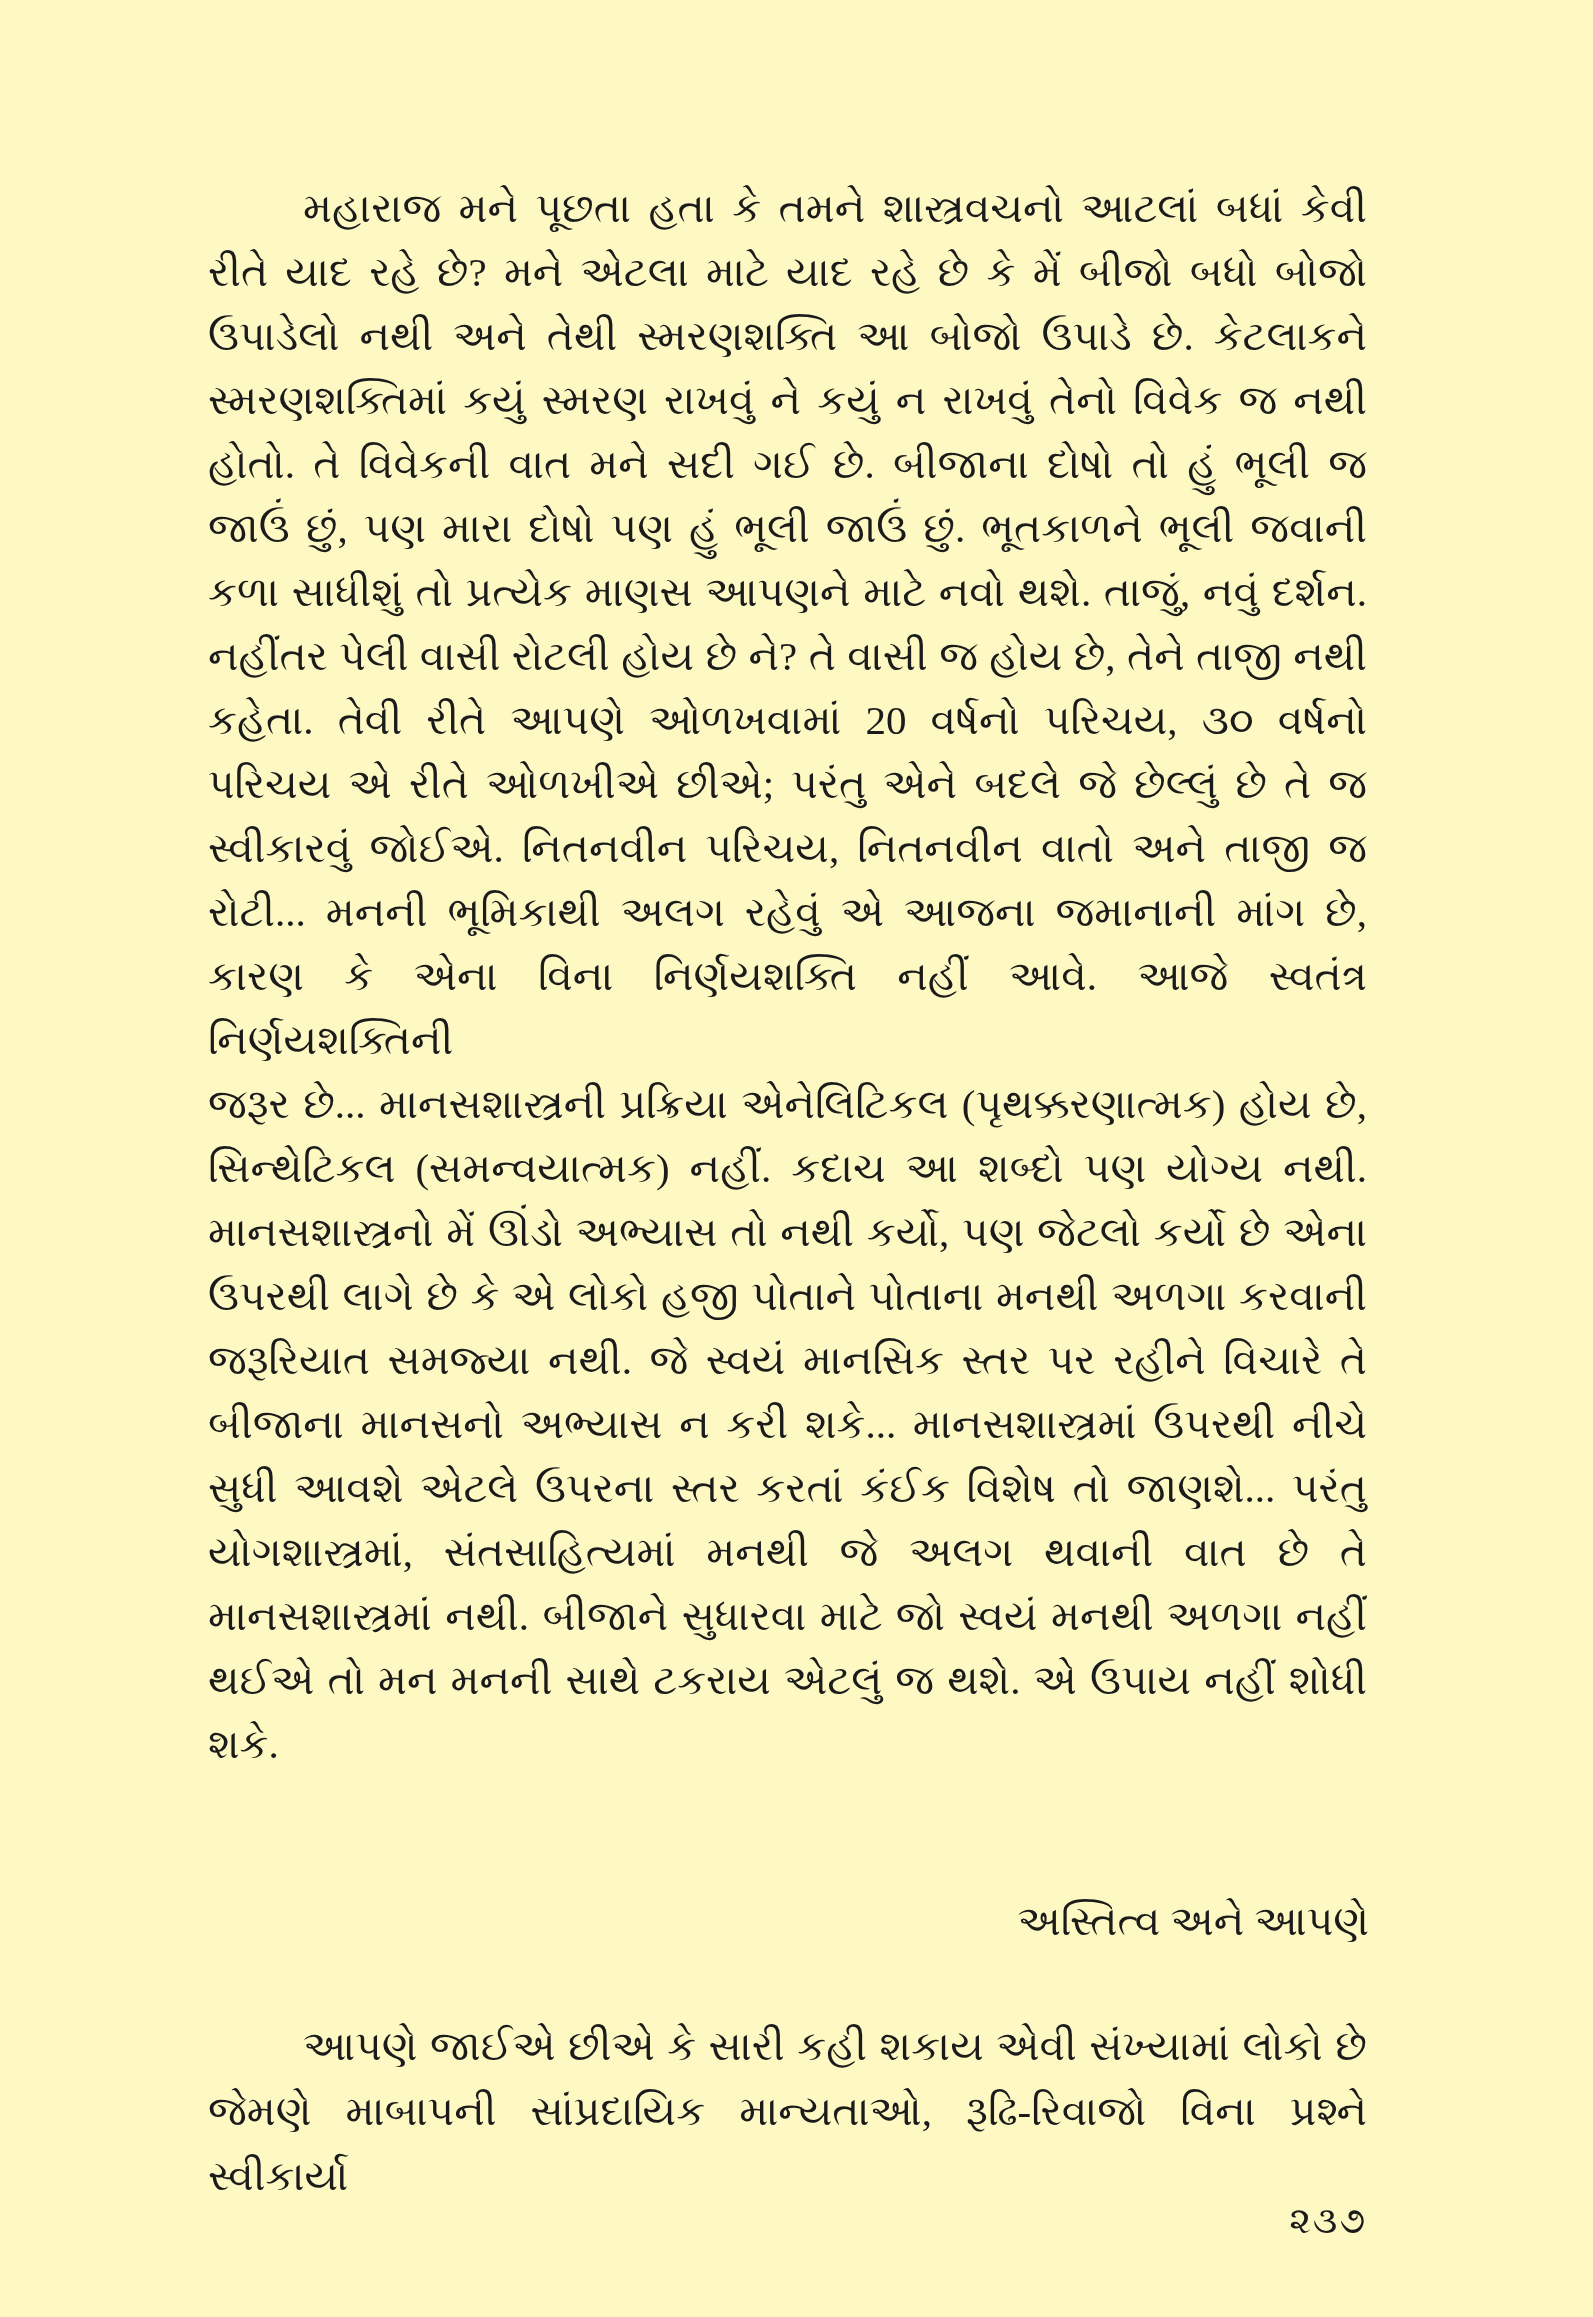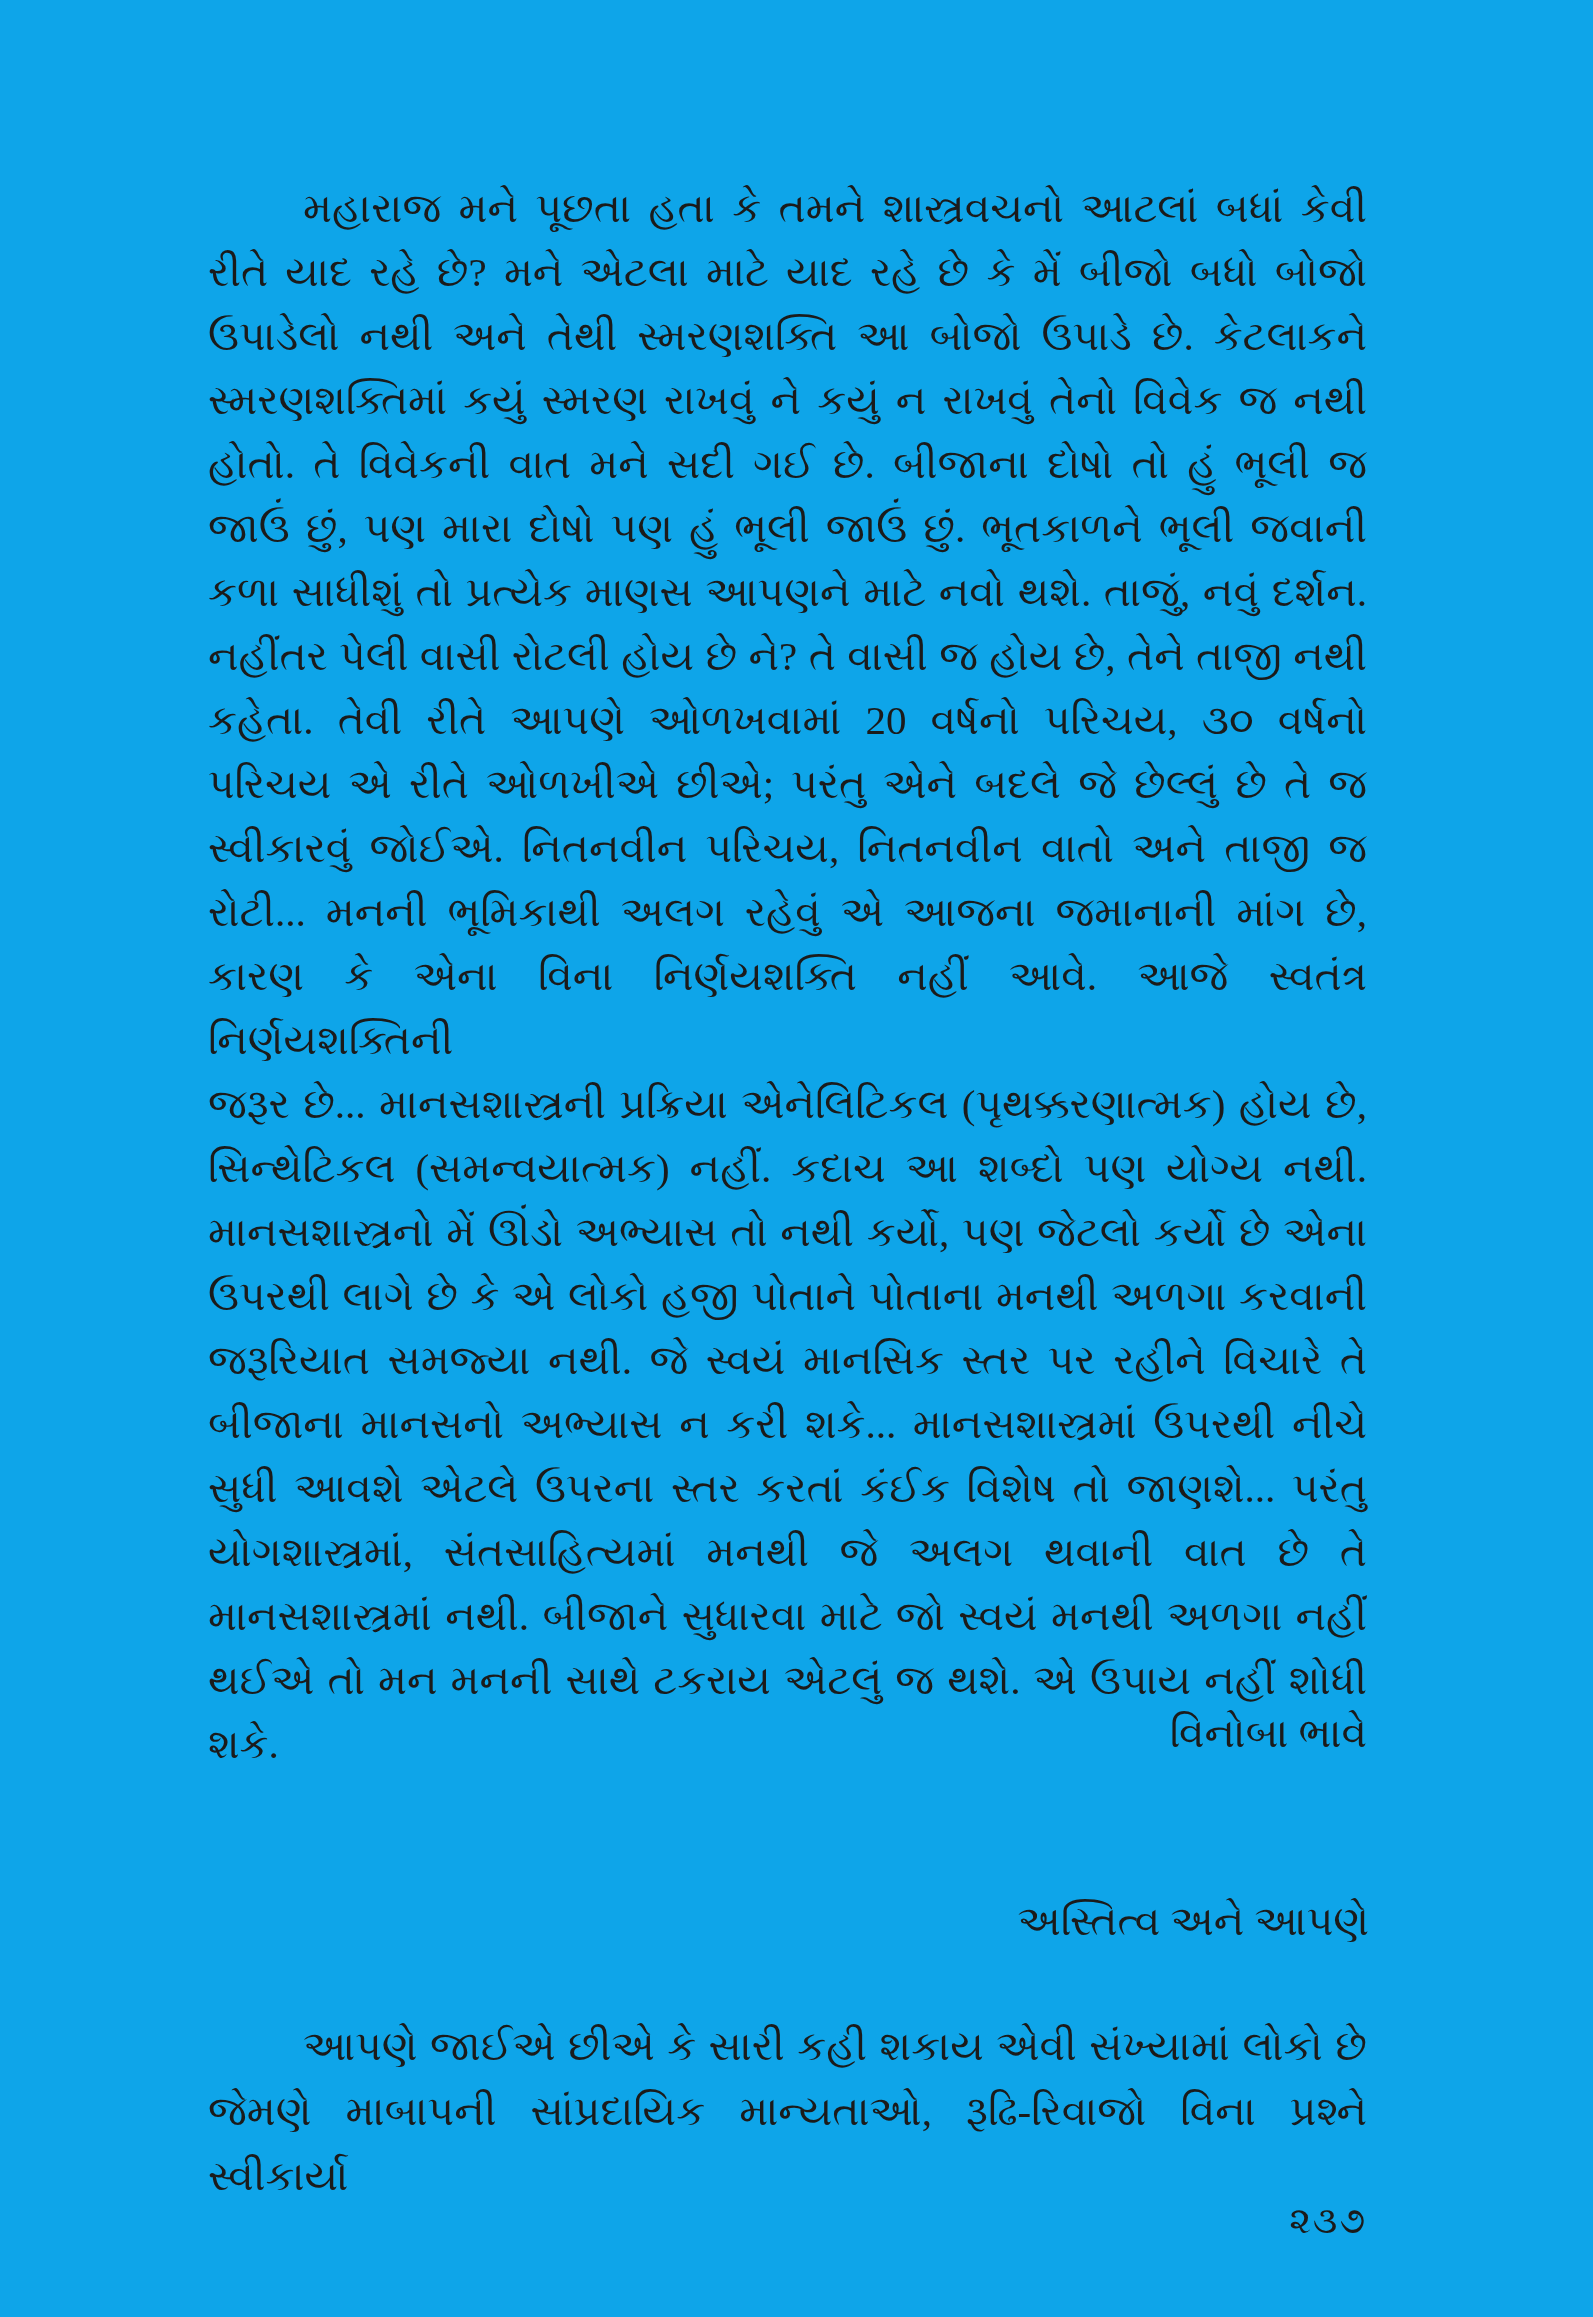--- a/index.html
+++ b/index.html
@@ -5,21 +5,21 @@
   html, body {
     margin: 0;
     padding: 0;
     background: #e8e8e8;
   }
   .page {
     position: relative;
     width: 1593px;
     height: 2317px;
     margin: 0 auto;
-    background: #0ea5e9;
+    background: #fef9c3;
     color: #1b1b1b;
     font-family: "Liberation Serif", "DejaVu Serif", serif;
     overflow: hidden;
   }
   .body-par {
     position: absolute;
     left: 208px;
     top: 176px;
     width: 1159px;
     font-size: 41px;
@@ -107,21 +107,20 @@
       <div class="line">ઉપરથી લાગે છે કે એ લોકો હજી પોતાને પોતાના મનથી અળગા કરવાની</div>
       <div class="line">જરૂરિયાત સમજ્યા નથી. જે સ્વયં માનસિક સ્તર પર રહીને વિચારે તે</div>
       <div class="line">બીજાના માનસનો અભ્યાસ ન કરી શકે... માનસશાસ્ત્રમાં ઉપરથી નીચે</div>
       <div class="line">સુધી આવશે એટલે ઉપરના સ્તર કરતાં કંઈક વિશેષ તો જાણશે... પરંતુ</div>
       <div class="line">યોગશાસ્ત્રમાં, સંતસાહિત્યમાં મનથી જે અલગ થવાની વાત છે તે</div>
       <div class="line">માનસશાસ્ત્રમાં નથી. બીજાને સુધારવા માટે જો સ્વયં મનથી અળગા નહીં</div>
       <div class="line">થઈએ તો મન મનની સાથે ટકરાય એટલું જ થશે. એ ઉપાય નહીં શોધી</div>
       <div class="line">શકે.</div>
     </div>
 
-  <div class="signature">વિનોબા ભાવે</div>
 
   <h2 class="section-heading">અસ્તિત્વ અને આપણે</h2>
 
   <div class="section-par">
       <div class="line">આપણે જાઈએ છીએ કે સારી કહી શકાય એવી સંખ્યામાં લોકો છે</div>
       <div class="line">જેમણે માબાપની સાંપ્રદાયિક માન્યતાઓ, રૂઢિ-રિવાજો વિના પ્રશ્ને સ્વીકાર્યા</div>
     </div>
 
   <div class="page-number">૨૩૭</div>
 

